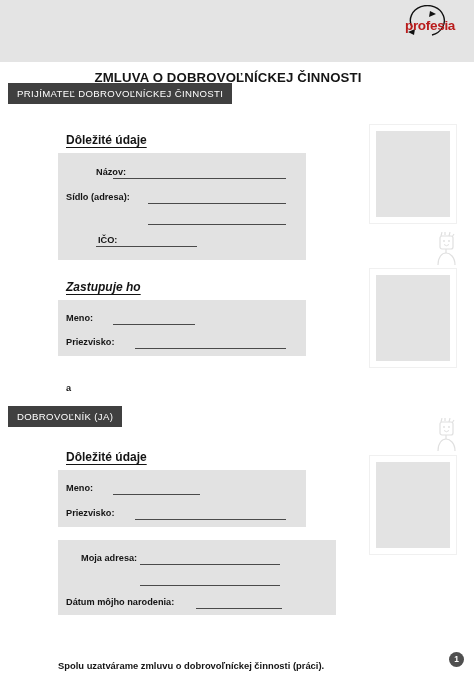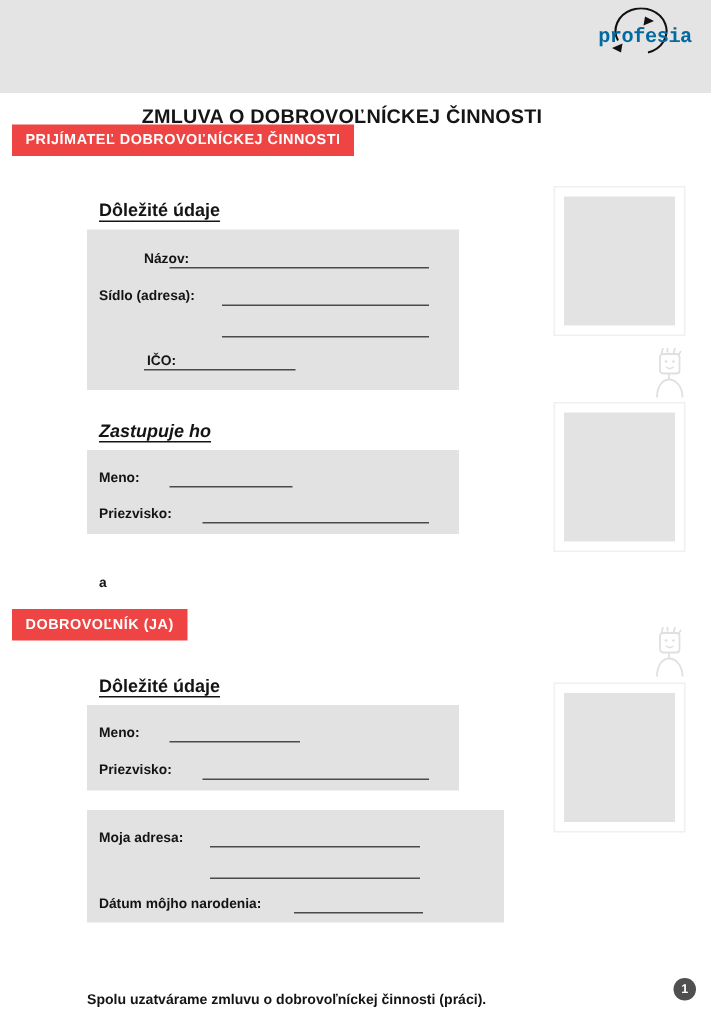--- a/index.html
+++ b/index.html
@@ -41,33 +41,33 @@
     right: 8px; top: 4px;
     width: 72px; height: 38px;
   }
   .brand-logo .brand-word {
     position: absolute;
     left: 0; top: 14px;
     width: 72px;
     text-align: center;
     font-size: 13.5px;
     font-weight: bold;
-    color: #0369a1;
+    color: #b91c1c;
     letter-spacing: -0.3px;
-    font-family: Liberation Mono, monospace;
+    font-family: Liberation Sans, sans-serif;
   }
   .brand-logo svg { position: absolute; left: 8px; top: 1px; }
 
   
   .section-badge {
     position: absolute;
-    background: #ef4444;
+    background: #404040;
     color: #ffffff;
     font-size: 9.6px;
-    font-weight: bold;
+    font-weight: normal;
     letter-spacing: 0.35px;
     padding: 5px 9px 5px 9px;
     white-space: nowrap;
   }
   #badge-recipient { left: 8px; top: 83px; }
   #badge-volunteer { left: 8px; top: 406px; }
 
   
   .sub-heading {
     position: absolute;
@@ -210,21 +210,21 @@
 <div class="field-panel" id="panel-vol-name"></div>
 
 <div class="field-label" style="left:66px; top:483px;">Meno:</div>
 <div class="field-line" style="left:113px; top:494px; width:87px;"></div>
 
 <div class="field-label" style="left:66px; top:508px;">Priezvisko:</div>
 <div class="field-line" style="left:135px; top:519px; width:151px;"></div>
 
 <div class="field-panel" id="panel-vol-addr"></div>
 
-<div class="field-label" style="left:66px; top:553px;">Moja adresa:</div>
+<div class="field-label" style="left:81px; top:553px;">Moja adresa:</div>
 <div class="field-line" style="left:140px; top:564px; width:140px;"></div>
 <div class="field-line" style="left:140px; top:585px; width:140px;"></div>
 
 <div class="field-label" style="left:66px; top:597px;text-align:center;">Dátum môjho narodenia:</div>
 <div class="field-line" style="left:196px; top:608px; width:86px;"></div>
 
 <div id="closing-text">Spolu uzatvárame zmluvu o dobrovoľníckej činnosti (práci).</div>
 
 <div class="photo-frame" id="photo-1">
   <div class="inner"></div>

